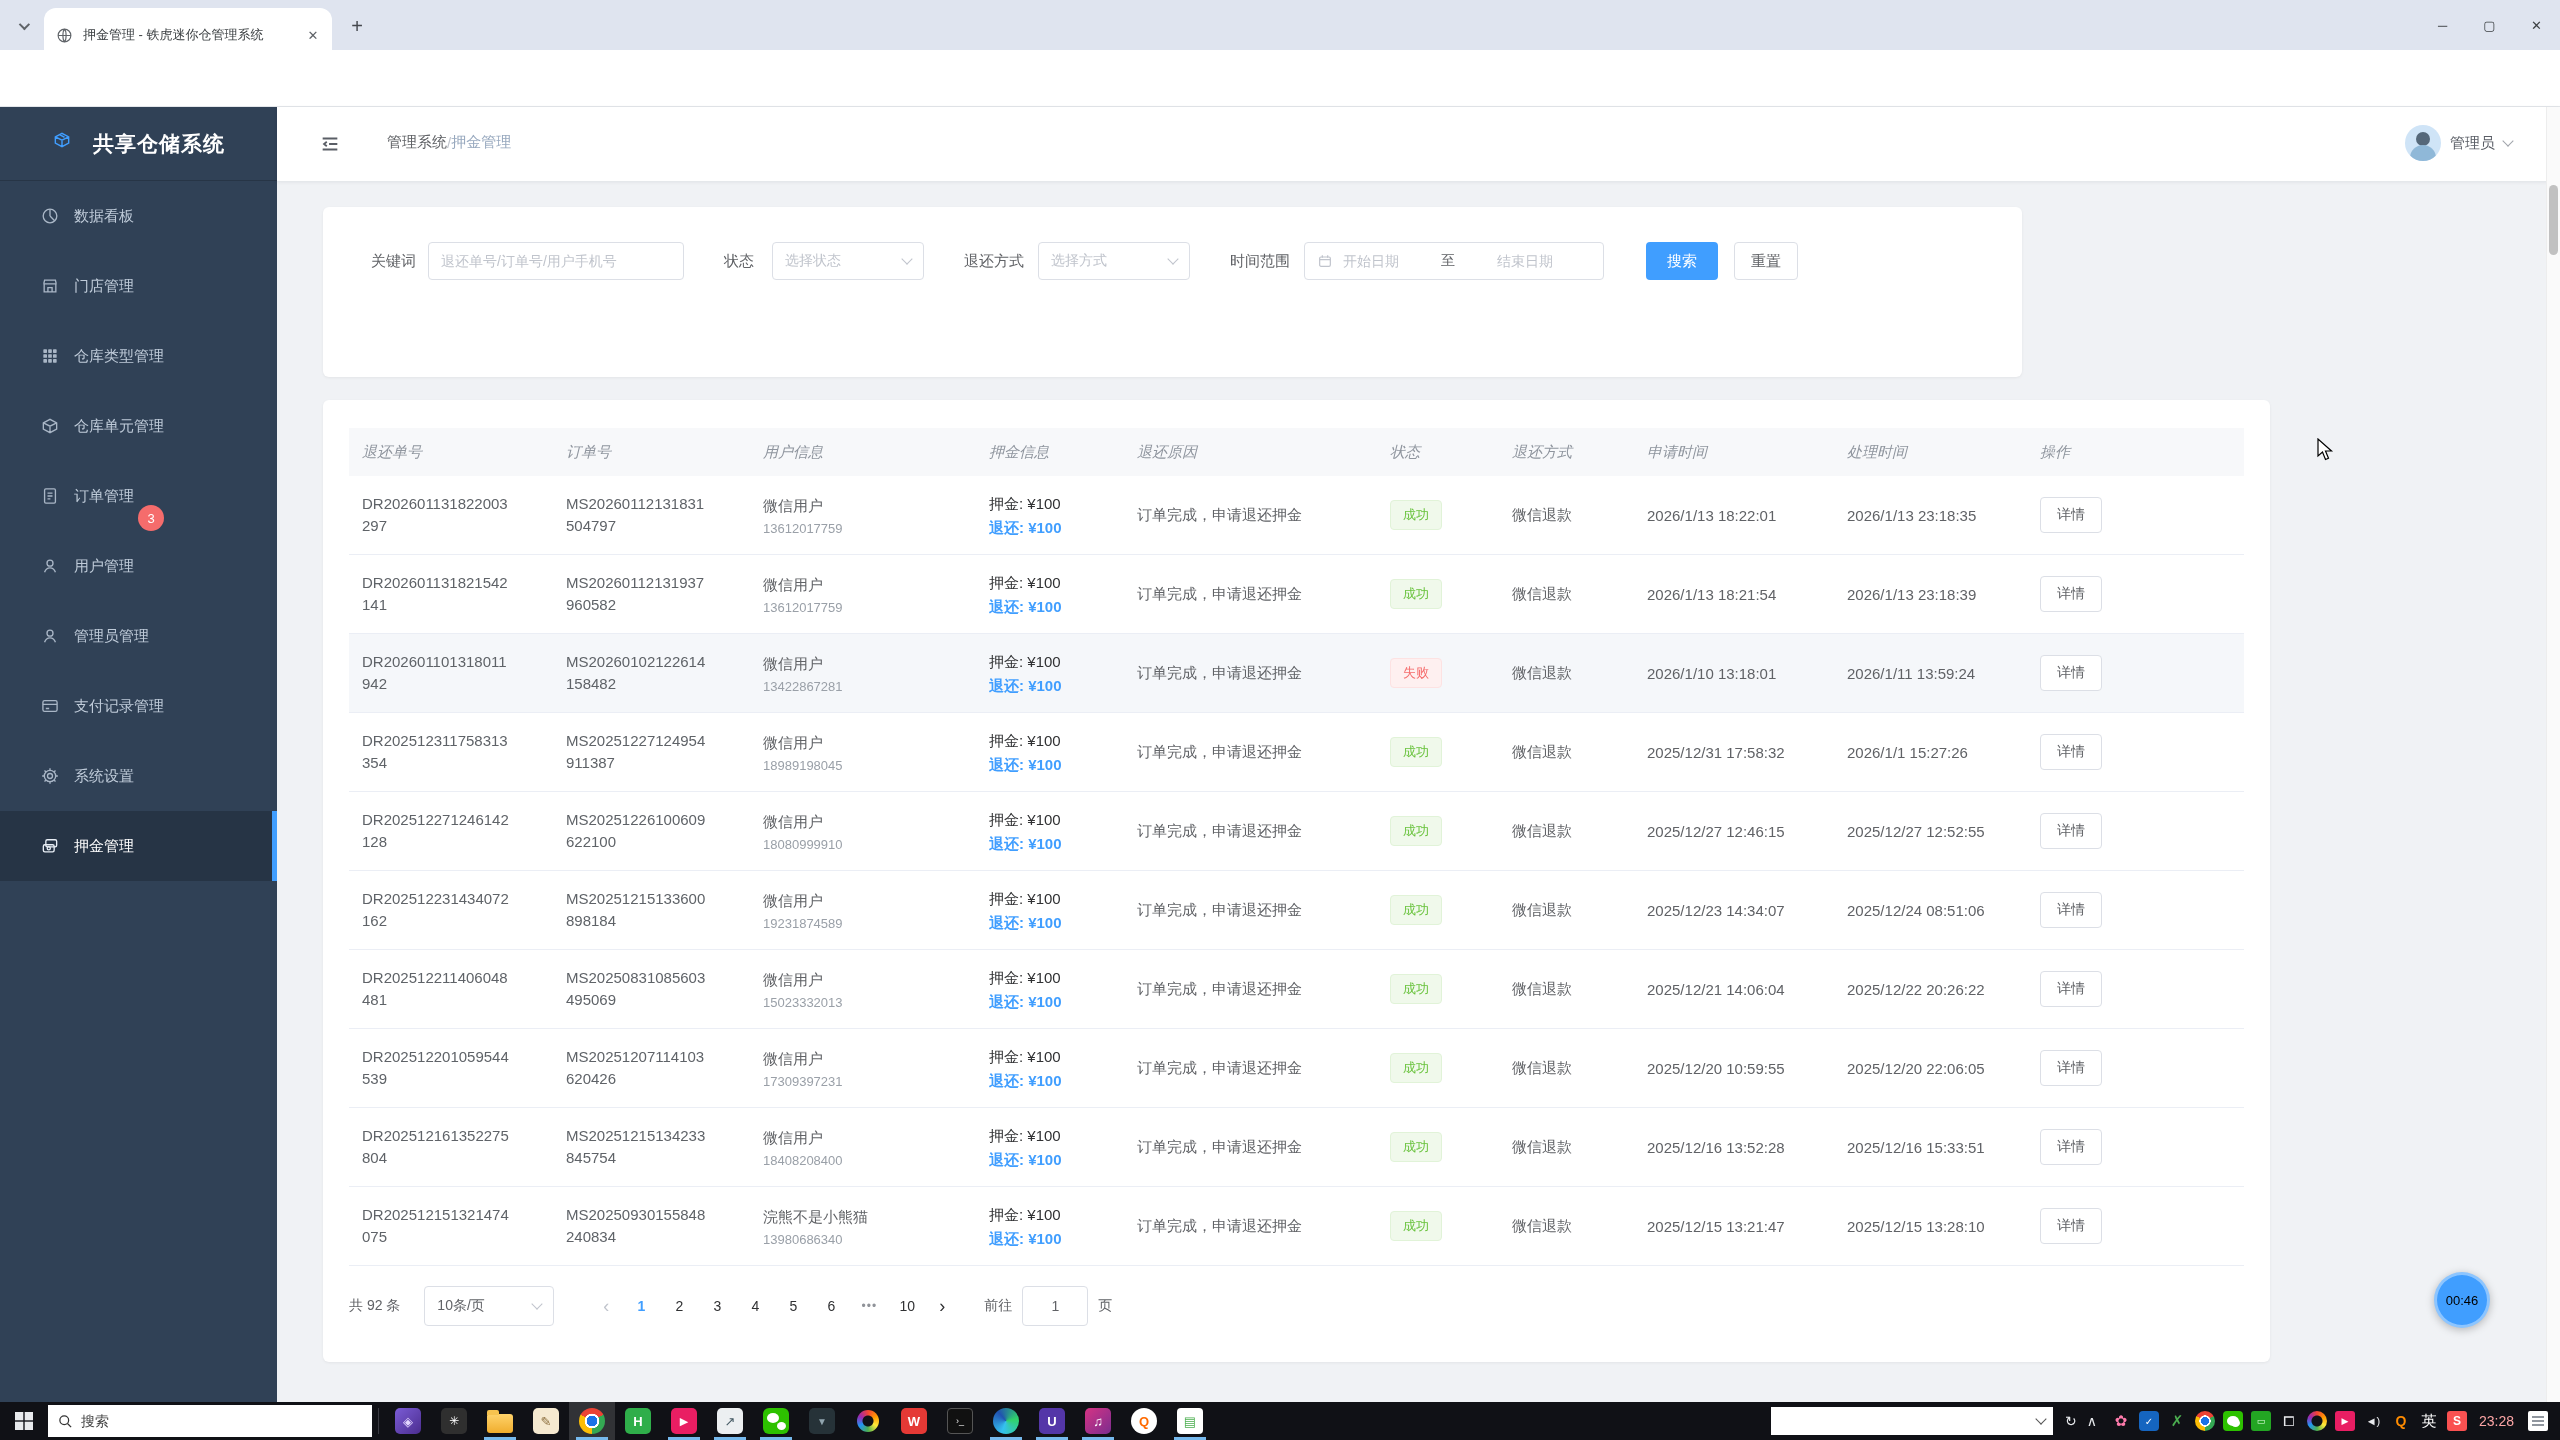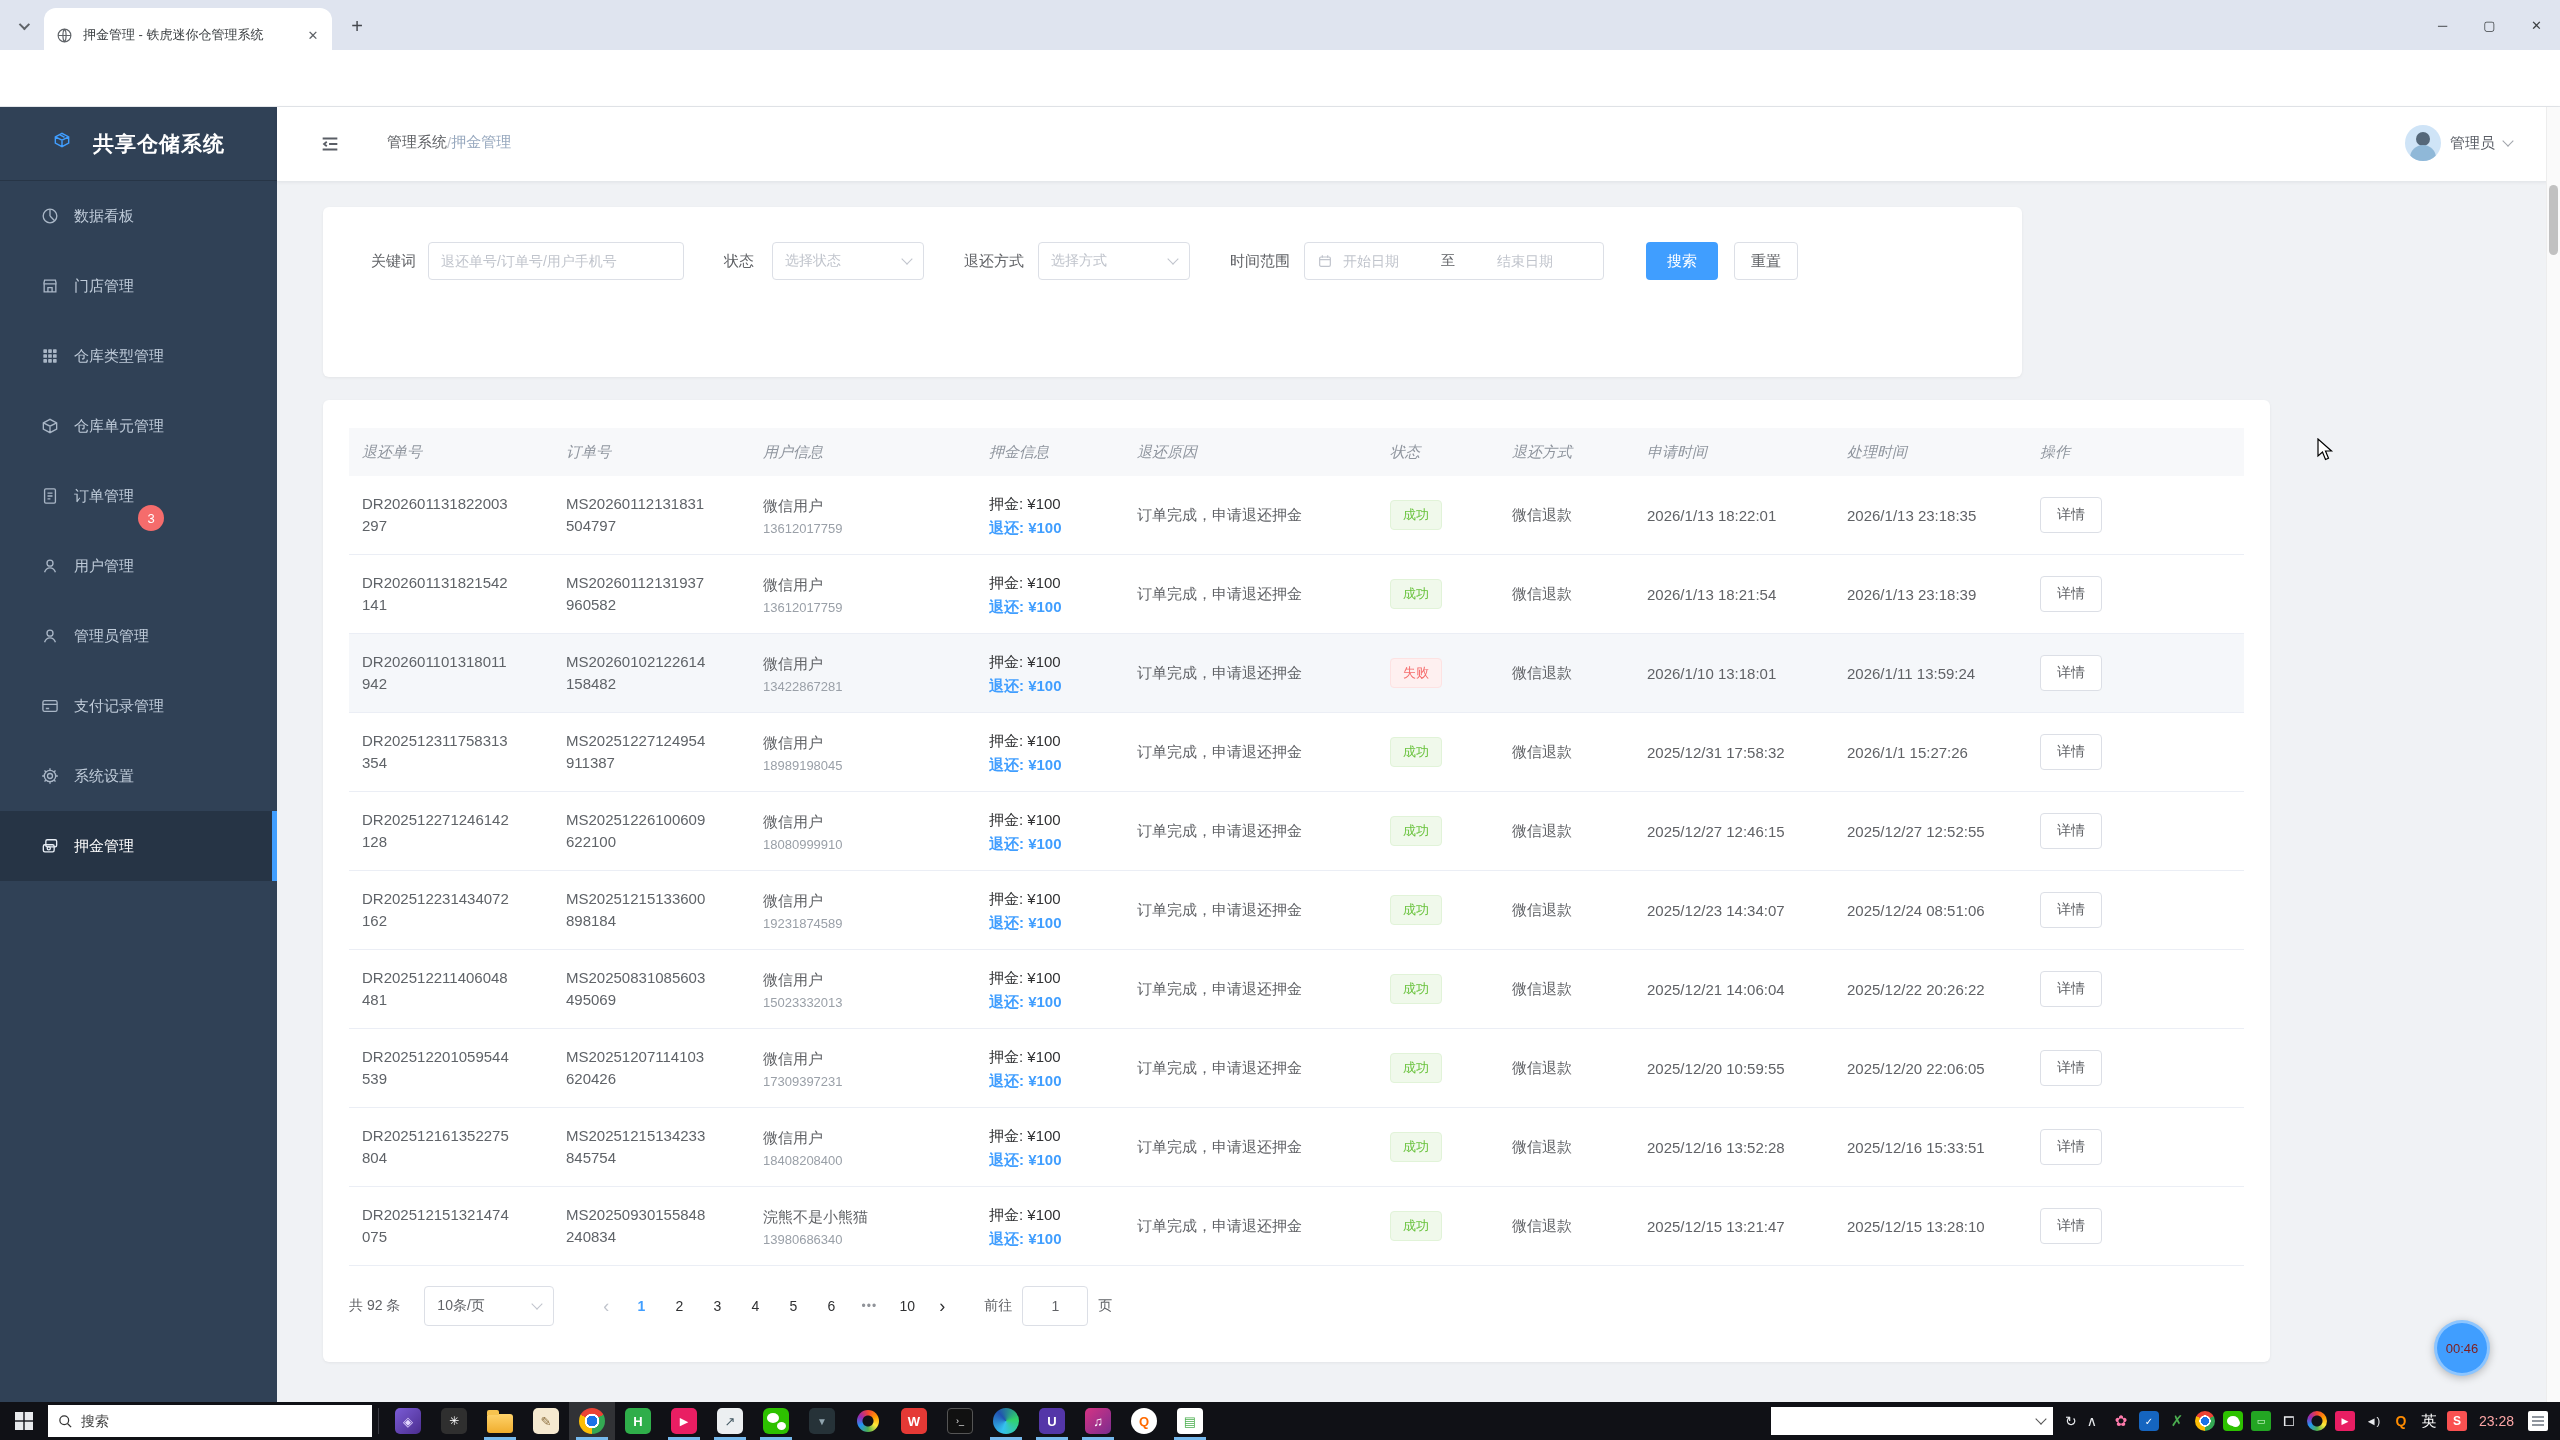--- a/index.html
+++ b/index.html
@@ -101,21 +101,21 @@
   .pg-next { color:#303133; }
   .pg-page { width:38px; height:40px; display:flex; align-items:center; justify-content:center; color:#303133; cursor:pointer; }
   .pg-page.active { color:#409eff; font-weight:bold; }
   .pg-page.dots { color:#909399; letter-spacing:1px; font-size:12px; }
   .pg-goto { margin-left:26px; display:flex; align-items:center; gap:10px; }
   .pg-input { width:66px; height:40px; border:1px solid #dcdfe6; border-radius:4px; text-align:center; font-size:14px; color:#606266; outline:none; font-family:inherit; }
 
   .scrollrail { position:absolute; left:2546px; top:107px; width:14px; height:1295px; background:#fafafa; border-left:1px solid #ededed; }
   .scrollthumb { position:absolute; left:2px; top:78px; width:9px; height:70px; background:#c1c1c1; border-radius:5px; }
 
-  .timer-fab { position:absolute; left:2434px; top:1320px; width:56px; height:56px; border-radius:50%; background:#409eff; border:3px solid rgba(255,255,255,.4); color:#7f1d1d; font-size:13px; display:flex; align-items:center; justify-content:center; box-shadow:0 2px 8px rgba(0,0,0,.25); }
+  .timer-fab { position:absolute; left:2434px; top:1272px; width:56px; height:56px; border-radius:50%; background:#409eff; border:3px solid rgba(255,255,255,.4); color:#000000; font-size:13px; display:flex; align-items:center; justify-content:center; box-shadow:0 2px 8px rgba(0,0,0,.25); }
   .cursor { position:absolute; left:2317px; top:438px; z-index:50; }
 
   
   .taskbar { position:absolute; left:0; bottom:0; width:2560px; height:38px; background:#101116; display:flex; align-items:center; }
   .start { width:48px; height:38px; display:flex; align-items:center; justify-content:center; }
   .tb-search { width:324px; height:32px; background:#fff; display:flex; align-items:center; padding:0 10px; gap:8px; }
   .tb-search input { border:none; outline:none; font-size:14px; width:240px; color:#333; font-family:inherit; background:transparent; }
   .tb-search input::placeholder { color:#444; }
   .tb-divider { width:1px; height:26px; background:#3a3a42; margin:0 6px; }
   .app-cell { position:relative; width:46px; height:38px; display:flex; align-items:center; justify-content:center; }

